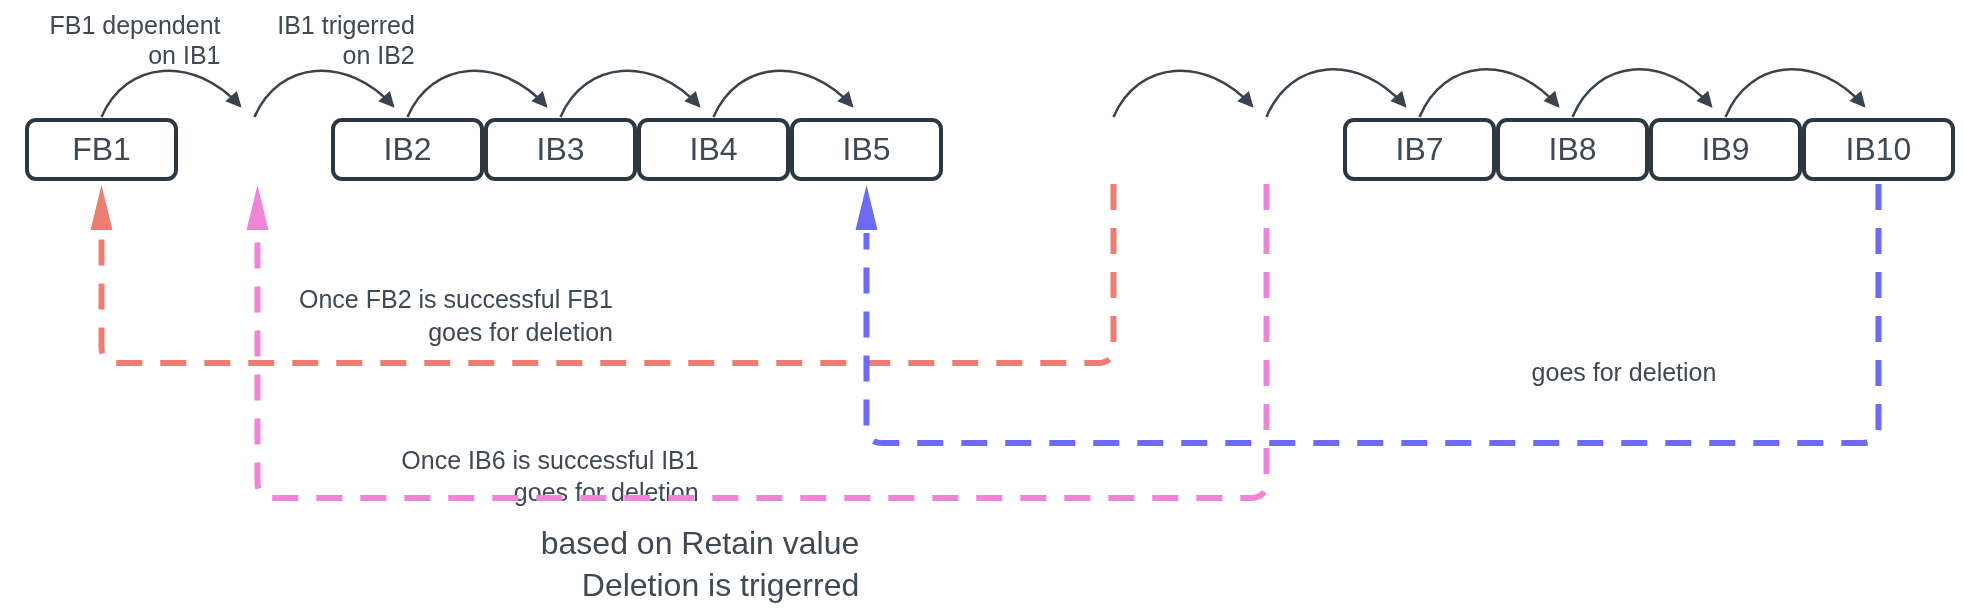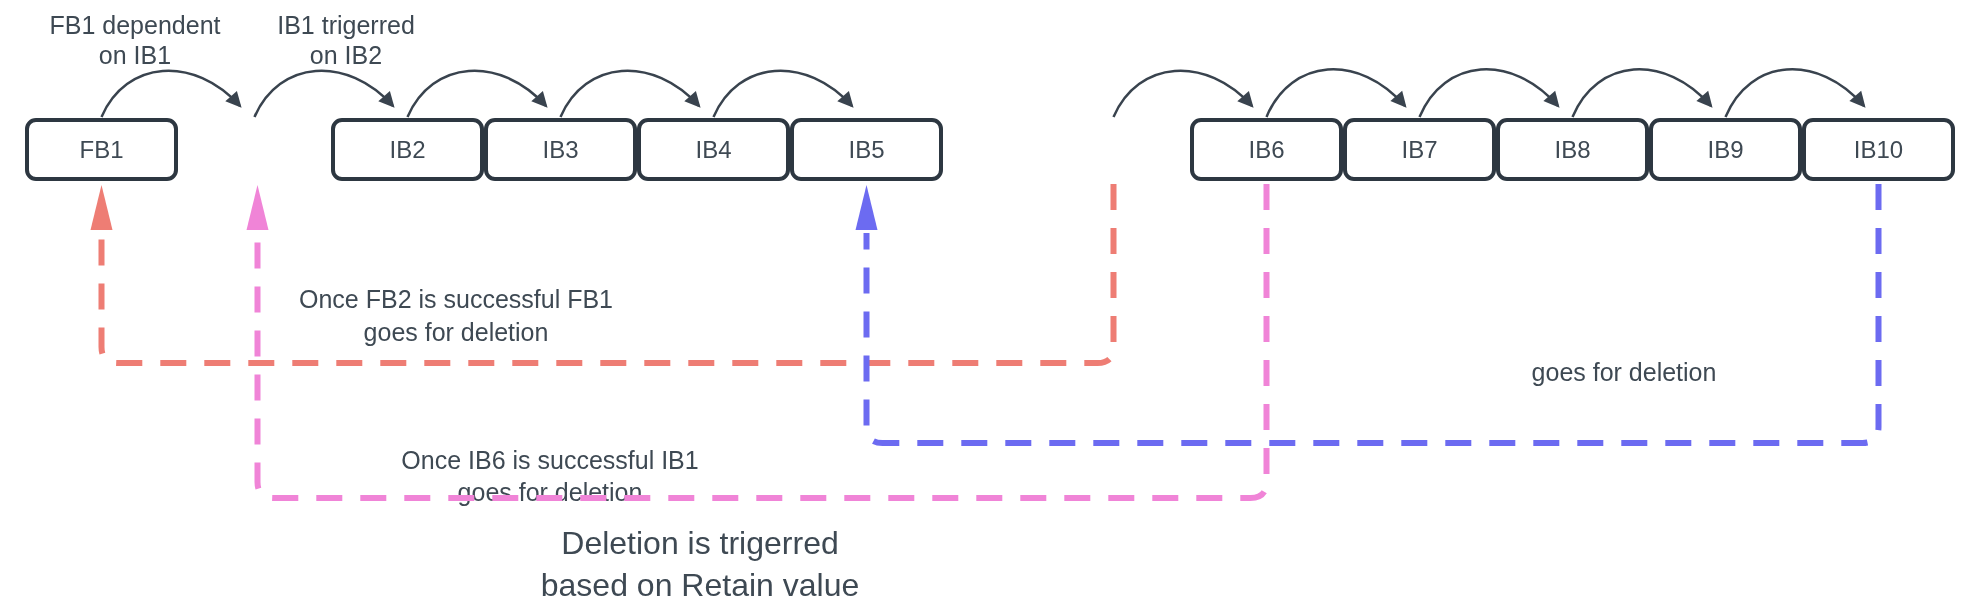--- a/index.html
+++ b/index.html
@@ -19,50 +19,49 @@
     top: 118px;
     width: 153px;
     height: 63px;
     box-sizing: border-box;
     background: #ffffff;
     border: 4px solid #2d3741;
     border-radius: 11px;
     display: flex;
     align-items: center;
     justify-content: center;
-    font-size: 24px;
+    font-size: 32px;
     color: #3e4953;
     z-index: 2;
   }
 
   .lbl {
     position: absolute;
     transform: translateX(-50%);
     text-align: center;
     color: #3e4953;
     font-size: 25px;
     line-height: 32px;
     white-space: nowrap;
     z-index: 3;
   }
-  .lbl span { display: block; }
+  .lbl span { display: block; text-align: right; }
   .lbl.top-note { line-height: 30px; }
   .lbl.caption { font-size: 32px; line-height: 42px; }
 </style>
 </head>
 <body>
 
 <div class="canvas">
 
   <div class="node" style="left:25px">FB1</div>
   <div class="node" style="left:331px">IB2</div>
   <div class="node" style="left:484px">IB3</div>
   <div class="node" style="left:637px">IB4</div>
   <div class="node" style="left:790px">IB5</div>
-  <div class="node" style="left:1190px">IB6</div>
   <div class="node" style="left:1343px">IB7</div>
   <div class="node" style="left:1496px">IB8</div>
   <div class="node" style="left:1649px">IB9</div>
   <div class="node" style="left:1802px">IB10</div>
 
   <svg class="layer" viewBox="0 0 1964 616" style="z-index:4">
     <defs>
       <marker id="arrowDark" viewBox="0 0 12 12" refX="9.5" refY="6" markerWidth="7.5" markerHeight="7.5" orient="auto">
         <path d="M1 1 L11 6 L1 11 Z" fill="#39434e"></path>
       </marker>
@@ -112,17 +111,17 @@
   </div>
   <div class="lbl" style="left:550px; top:444px">
     <span>Once IB6 is successful IB1</span>
     <span>goes for deletion</span>
   </div>
   <div class="lbl" style="left:1624px; top:356px">
     <span>goes for deletion</span>
   </div>
 
   <div class="lbl caption" style="left:700px; top:522px">
+    <span>based on Retain value</span>
     <span>Deletion is trigerred</span>
-    <span>based on Retain value</span>
   </div>
 
 </div>
 
 </body></html>

